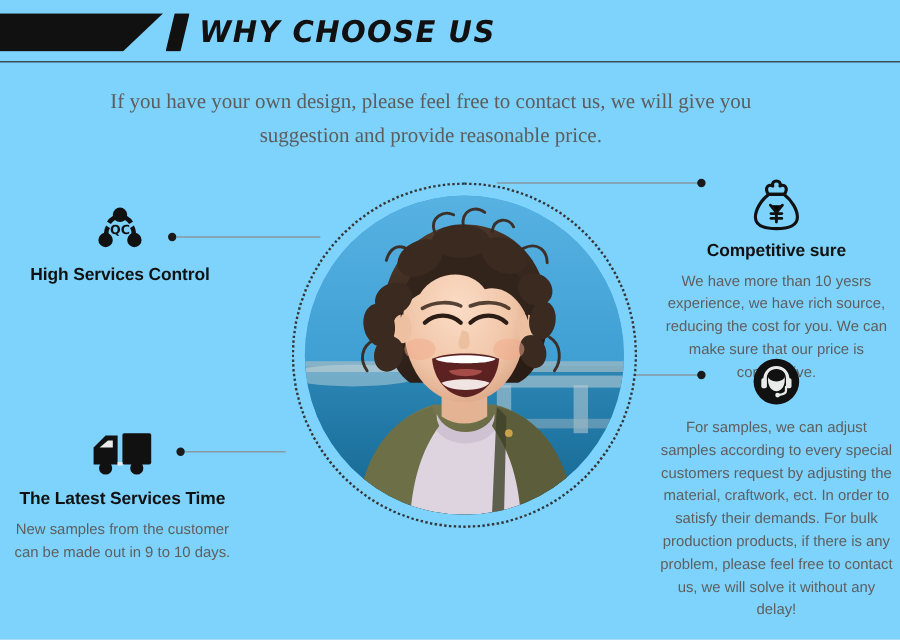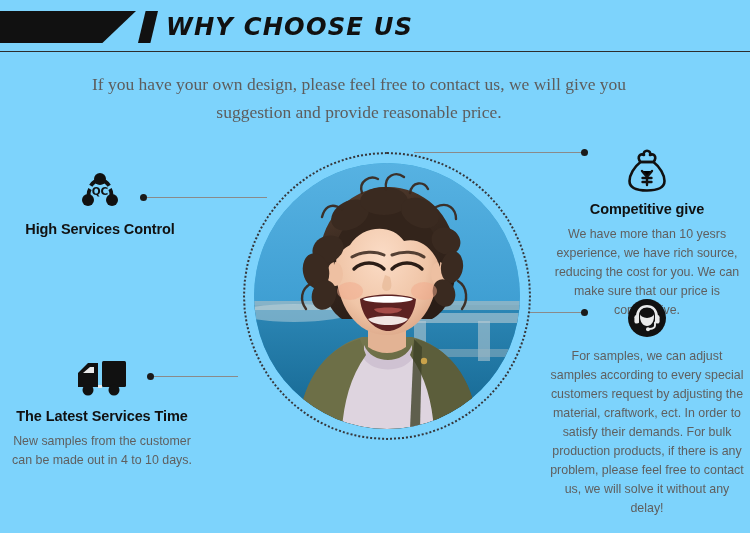--- a/index.html
+++ b/index.html
@@ -308,39 +308,39 @@
           <path d="M2 14 L12 4 L22 4 L22 28 L2 28 Z"></path>
           <rect x="26" y="2" width="24" height="26" rx="1.5"></rect>
           <circle cx="12" cy="31" r="5.5"></circle>
           <circle cx="38" cy="31" r="5.5"></circle>
         </g>
         <path d="M7 14 L14 8 L18 8 L18 14 Z" fill="#e9eaea"></path>
         <rect x="22" y="26" width="4" height="3" fill="#e9eaea"></rect>
       </svg>
     </div>
     <div class="f-title">The Latest Services Time</div>
-    <div class="f-body">New samples from the customer can be made out in 4 to 10 days.</div>
+    <div class="f-body">New samples from the customer can be made out in 9 to 10 days.</div>
   </div>
 
   <div class="feature f-price">
     <div class="icon">
       <svg width="42" height="44" viewBox="0 0 42 44">
         <g fill="none" stroke="#111111" stroke-width="2.6" stroke-linejoin="round" stroke-linecap="round">
           <path d="M14.5 13 C8 18 3.5 26 3.5 32 C3.5 38.5 10 41.5 21 41.5 C32 41.5 38.5 38.5 38.5 32 C38.5 26 34 18 27.5 13 Z"></path>
           <path d="M14.5 13 C13 11 12 8.5 13.5 6.5 C15 4.6 18 6 18 6 C17 3.5 19 1.8 21 1.8 C23 1.8 25 3.5 24 6 C24 6 27 4.6 28.5 6.5 C30 8.5 29 11 27.5 13 Z"></path>
         </g>
         <g stroke="#111111" stroke-width="2.4" stroke-linecap="round">
           <path d="M16 22 L21 28 L26 22"></path>
           <path d="M16.5 29 L25.5 29"></path>
           <path d="M16.5 33 L25.5 33"></path>
           <path d="M21 28 L21 36"></path>
         </g>
       </svg>
     </div>
-    <div class="f-title">Competitive give</div>
+    <div class="f-title">Competitive sure</div>
     <div class="f-body">We have more than 10 yesrs experience, we have rich source,  reducing the cost for you. We can make sure that our price is competitive.</div>
   </div>
 
   <div class="feature f-service">
     <div class="icon">
       <svg width="44" height="44" viewBox="0 0 44 44">
         <circle cx="22" cy="22" r="19" fill="#111111"></circle>
         <path d="M22 9 C15.5 9 11 13.8 11 20.5 L11 24 C11 26 12.5 27 14 27 L14 19.5 C14 14.5 17.5 11.5 22 11.5 C26.5 11.5 30 14.5 30 19.5 L30 27 C31.5 27 33 26 33 24 L33 20.5 C33 13.8 28.5 9 22 9 Z" fill="#e9eaea"></path>
         <path d="M22 13 C17.8 13 15 16 15 20.5 C15 26 18 30 22 30 C26 30 29 26 29 20.5 C29 16 26.2 13 22 13 Z" fill="#e9eaea"></path>
         <ellipse cx="22" cy="17" rx="7.2" ry="5" fill="#111111"></ellipse>

